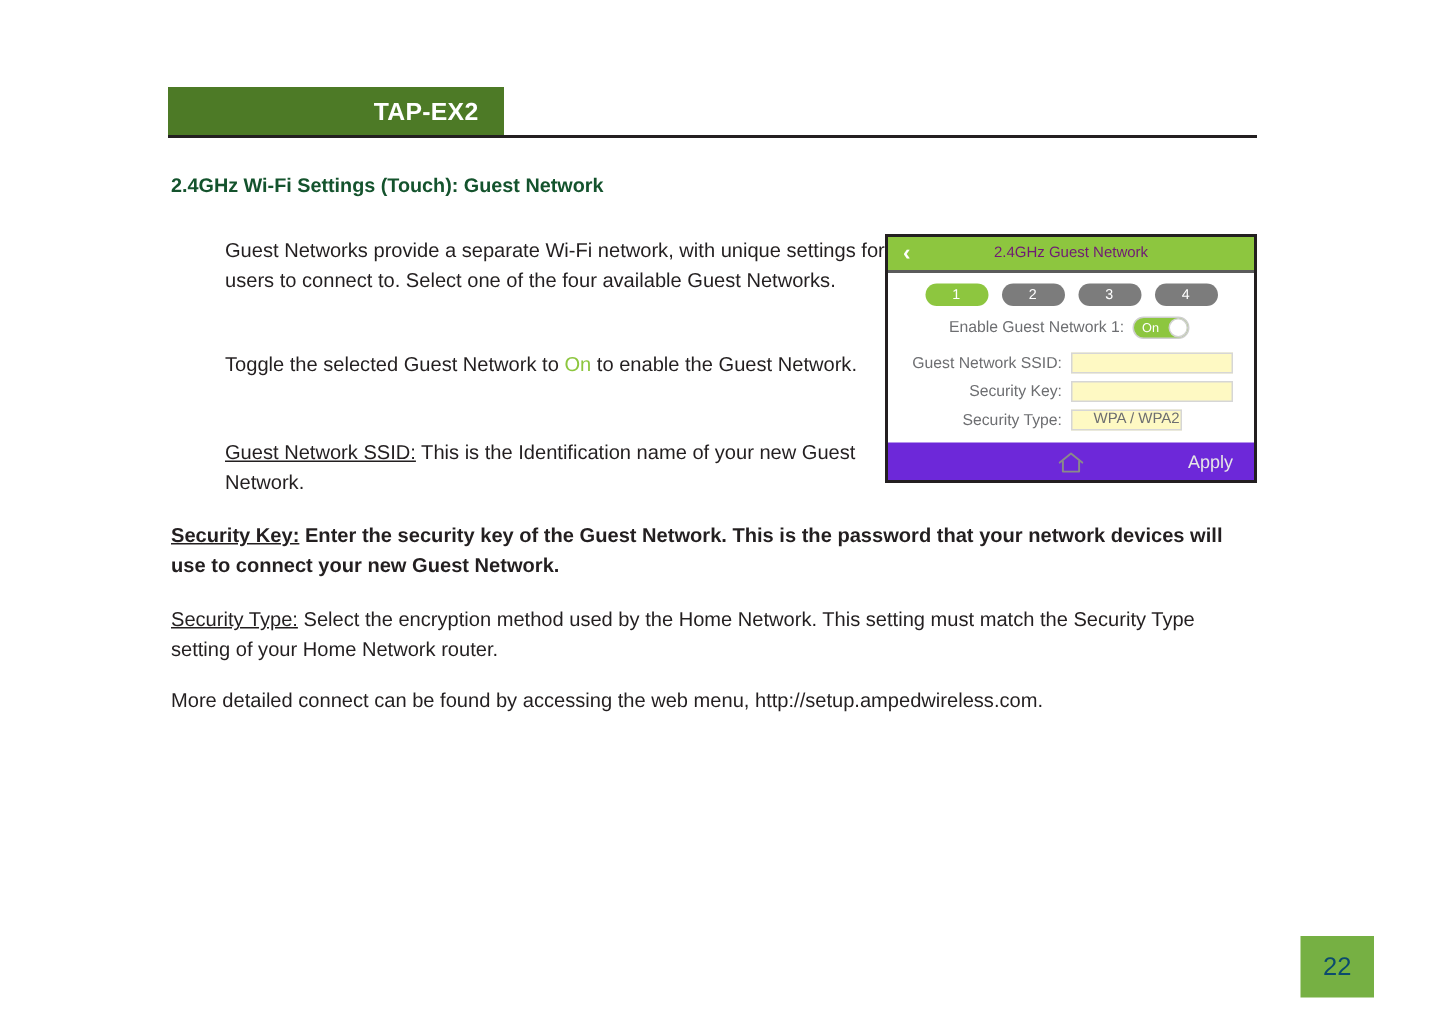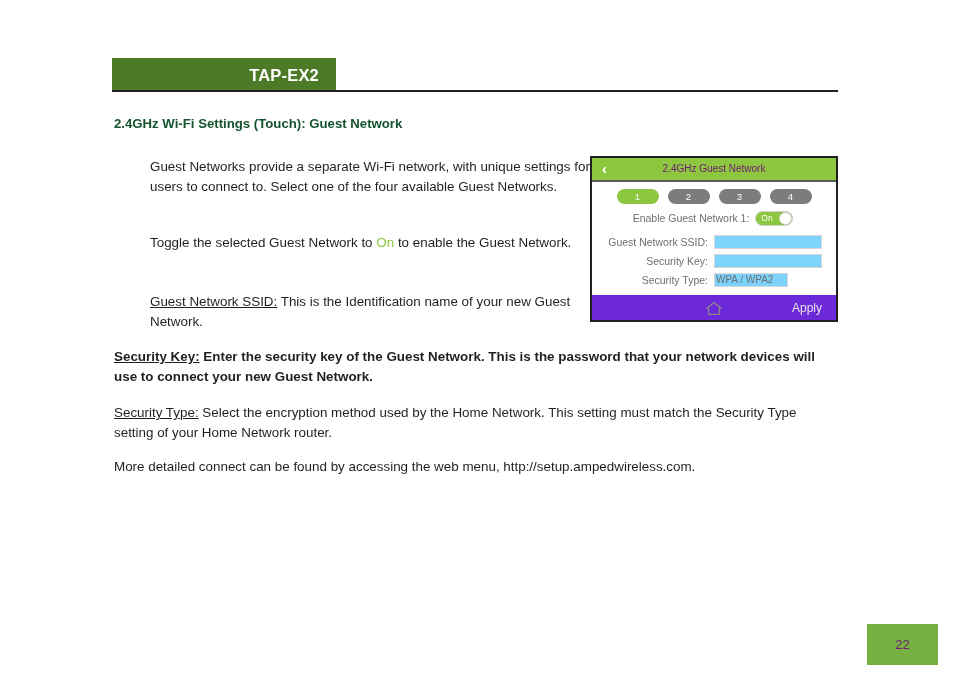--- a/index.html
+++ b/index.html
@@ -225,26 +225,26 @@
     text-align: right;
     padding-right: 6px;
     box-sizing: border-box;
     font-size: 10.5px;
     color: #6d6e71;
   }
   .form-input {
     width: 108px;
     height: 14px;
     border: 1px solid #d6d6d6;
-    background: #7dd3fc;
+    background: #fef9c3;
     box-sizing: border-box;
     font-size: 10px;
     color: #6d6e71;
     line-height: 12px;
-    padding-left: 1px;
+    padding-left: 14px;
   }
   .form-input.narrow {
     width: 74px;
   }
 
   
   .device-footer {
     position: relative;
     height: 27px;
     background: #6d28d9;
@@ -263,25 +263,25 @@
     line-height: 27px;
     color: #e6e6e6;
     font-size: 12px;
   }
 
   
   .page-badge {
     position: absolute;
     left: 867px;
     top: 624px;
-    width: 71px;
+    width: 49px;
     height: 41px;
     background: #76b043;
-    color: #701a75;
-    font-size: 13px;
+    color: #0c4a6e;
+    font-size: 17px;
     line-height: 41px;
     text-align: center;
   }
 </style>
 </head>
 <body>
 
 <div class="doc-header">
   <div class="doc-header-greenblock"></div>
   <div class="doc-header-product">TAP-EX2</div>

